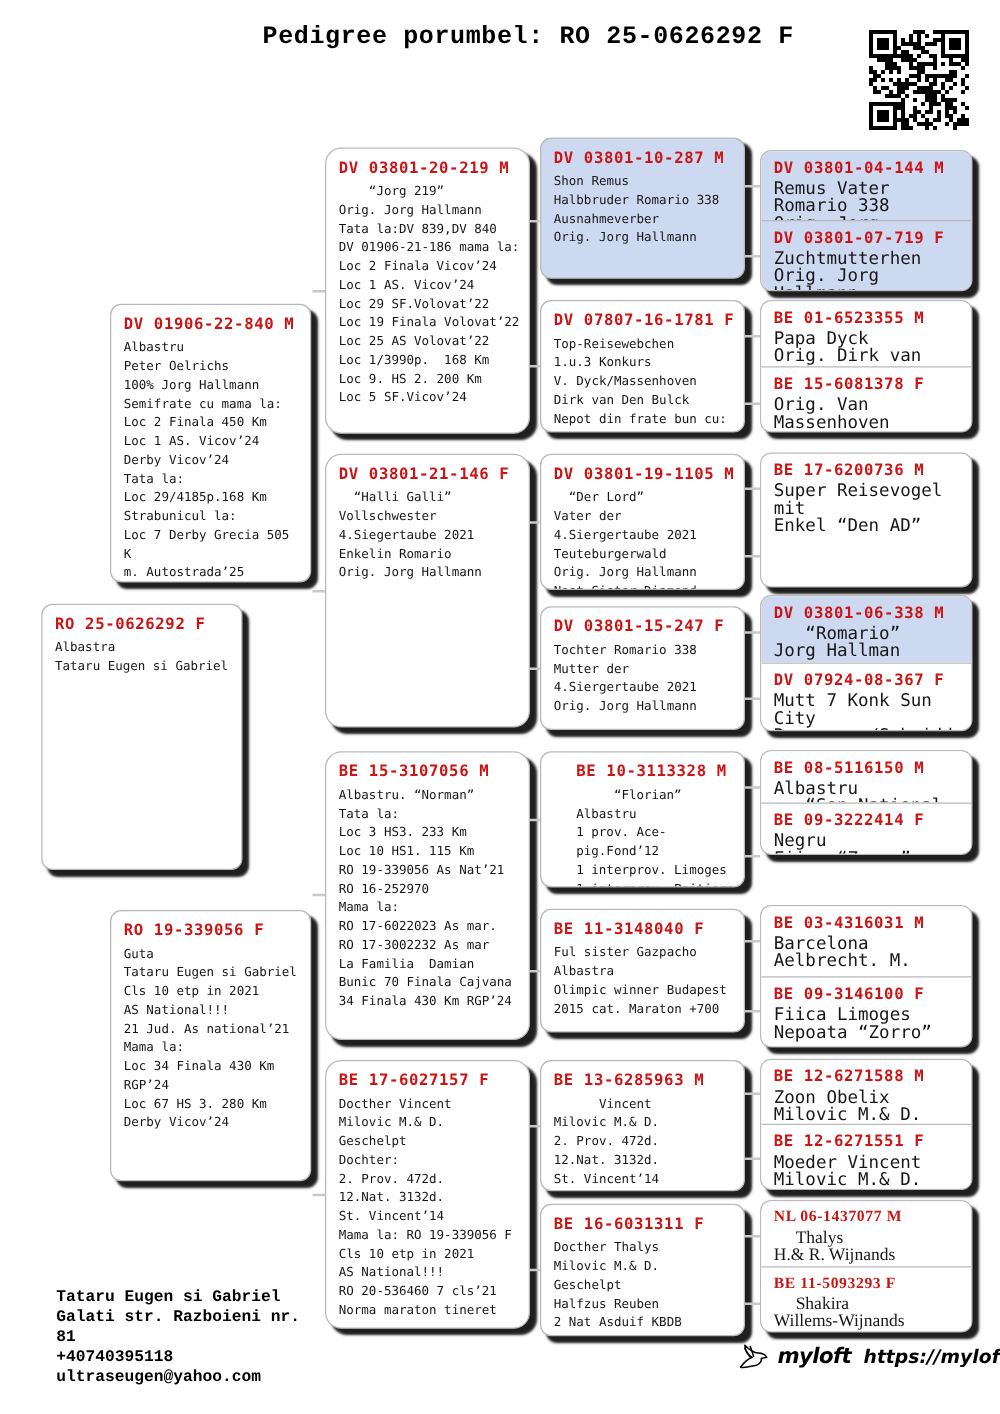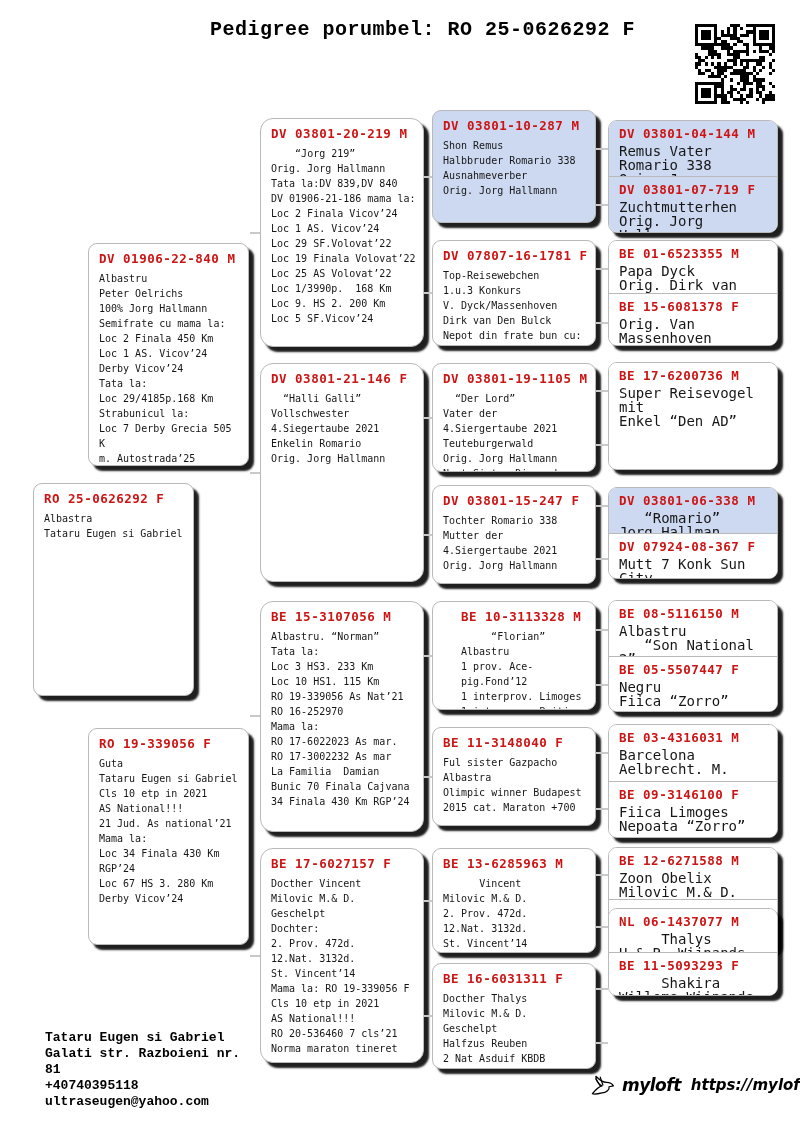--- a/index.html
+++ b/index.html
@@ -37,23 +37,23 @@
   
   .group{position:absolute;left:608px;width:170px;box-sizing:border-box;background:#fff;
          border:1px solid #b9b9b9;border-radius:9px;box-shadow:5px 5px 2px rgba(0,0,0,0.88);
          overflow:hidden;display:flex;flex-direction:column;}
   .half{flex:1;box-sizing:border-box;padding:5px 6px 3px 10px;background:#fff;overflow:hidden;}
   .half.blue{background:#cdd9f1;}
   .half + .half{border-top:1px solid #b9b9b9;}
   .half .ring{margin-bottom:3px;}
   .half .body{font-size:14px;line-height:14px;}
   .g5a{top:120px;height:113px;} .g5b{top:240px;height:106px;}
-  .g5c{top:362px;height:108px;} .g5d{top:487px;height:92px;}
-  .g5e{top:600px;height:112px;} .g5f{top:724px;height:114px;}
-  .g5g{top:847px;height:105px;} .g5h{top:908px;height:88px;}
+  .g5c{top:362px;height:108px;} .g5d{top:476px;height:109px;}
+  .g5e{top:600px;height:84px;} .g5f{top:724px;height:114px;}
+  .g5g{top:847px;height:105px;} .g5h{top:960px;height:106px;font-family:Liberation Serif, serif;}
 
   .connector{position:absolute;height:2px;background:#c9c9c9;}
 
   .owner{position:absolute;left:45px;top:1030px;width:230px;font-family:"Liberation Mono",monospace;
          font-size:13px;line-height:16px;font-weight:bold;color:#000;white-space:pre-wrap;}
   .brand{position:absolute;left:588px;top:1072px;width:210px;display:flex;align-items:center;gap:6px;}
   .brand svg{width:28px;height:26px;flex:0 0 auto;}
   .brand-name{font-family:"DejaVu Sans",sans-serif;font-style:italic;font-weight:600;
               font-size:17px;color:#000;letter-spacing:-0.5px;}
   .brand-url{font-family:"DejaVu Sans",sans-serif;font-style:italic;font-weight:bold;
@@ -594,21 +594,21 @@
 Revermann/Schwidde</div>
     </div>
   </div>
   <div class="group g5e">
     <div class="half">
       <div class="ring">BE 08-5116150 M</div>
       <div class="body">Albastru
    “Son National 2”</div>
     </div>
     <div class="half">
-      <div class="ring">BE 05-5507447 F</div>
+      <div class="ring">BE 09-3222414 F</div>
       <div class="body">Negru
 Fiica “Zorro”</div>
     </div>
   </div>
   <div class="group g5f">
     <div class="half">
       <div class="ring">BE 03-4316031 M</div>
       <div class="body">Barcelona Aelbrecht. M.</div>
     </div>
     <div class="half">

